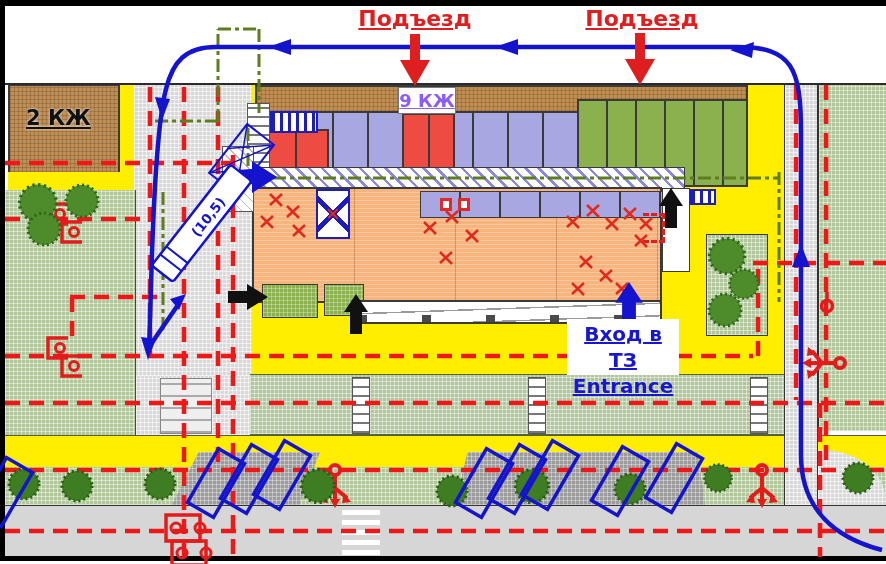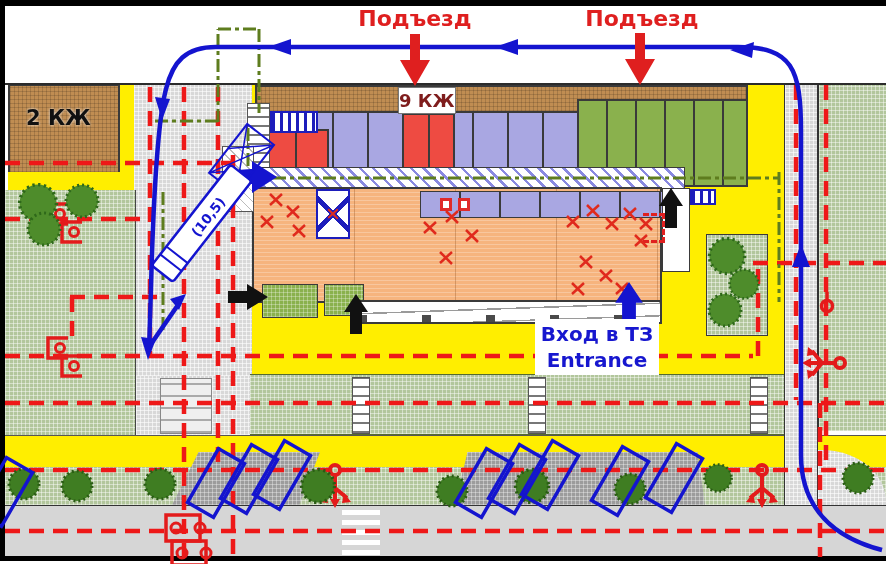--- a/index.html
+++ b/index.html
@@ -1,18 +1,18 @@
 <!DOCTYPE html>
 <html><head>
 <meta charset="utf-8">
 <style>
   html,body{margin:0;padding:0;background:#fff;}
   #plan{position:relative;width:886px;height:564px;background:#fff;overflow:hidden;
         font-family:"DejaVu Sans",sans-serif;}
-  .a{position:absolute;box-sizing:border-box;}
+  .a{position:absolute;box-sizing:border-box;text-decoration:underline;}
   .lawn{background:#b2c69c;background-image:
      repeating-linear-gradient(0deg,rgba(255,255,255,.45) 0 1px,transparent 1px 4px),
      repeating-linear-gradient(90deg,rgba(255,255,255,.45) 0 1px,transparent 1px 4px);}
   .pave{background:#d8d8d8;background-image:
      repeating-linear-gradient(0deg,rgba(255,255,255,.6) 0 1px,transparent 1px 4px),
      repeating-linear-gradient(90deg,rgba(255,255,255,.6) 0 1px,transparent 1px 4px);}
   .pdark{background:#9c9c9c;background-image:
      repeating-linear-gradient(0deg,rgba(255,255,255,.35) 0 1px,transparent 1px 4px),
      repeating-linear-gradient(90deg,rgba(255,255,255,.35) 0 1px,transparent 1px 4px);}
   .yellow{background:#ffee00;}
@@ -39,22 +39,22 @@
   .canopy{background-color:#fff;border:2px solid #3a3a3a;background-image:
      repeating-linear-gradient(90deg,#4a4a4a 0 9px,transparent 9px 64px),
      repeating-linear-gradient(178deg,transparent 0 11px,#9a9a9a 11px 12.5px);
      background-size:100% 7px,100% 100%;background-position:0 100%,0 0;
      background-repeat:no-repeat,repeat;}
   .xwalk{background-image:repeating-linear-gradient(0deg,#fff 0 5px,transparent 5px 10px);}
   .shaft{background:#fff;border:2.5px solid #1d1dbb;background-image:
      linear-gradient(45deg,transparent 45%,#1d1dbb 45% 55%,transparent 55%),
      linear-gradient(135deg,transparent 45%,#1d1dbb 45% 55%,transparent 55%);}
   .lbl-pod{font-size:22px;font-weight:bold;color:#df1f1f;text-align:center;}
-  .lbl-9{background:#fff;border:1px solid #777;color:#7f1d1d;font-weight:bold;font-size:18px;
-     line-height:26px;}
+  .lbl-9{background:#fff;border:1px solid #777;color:#8b5cf6;font-weight:bold;font-size:18px;
+     text-align:center;line-height:26px;}
   .lbl-5{color:#111;font-weight:bold;font-size:21px;text-shadow:0 0 3px rgba(255,255,255,.9);}
   .lbl-ent{background:#fff;color:#1717cf;font-weight:bold;font-size:20px;text-align:center;
      line-height:1.3;padding-top:2px;}
   svg{position:absolute;left:0;top:0;pointer-events:none;}
   .rd{stroke:#ee1818;stroke-width:4.5;stroke-dasharray:15 9;fill:none;}
   .gd{stroke:#5e7d1e;stroke-width:3;stroke-dasharray:13 4 4 4;fill:none;}
   .bl{stroke:#1414cf;stroke-width:4.5;fill:none;}
   .bf{fill:#1414cf;}
   .kf{fill:#111;}
 </style>
@@ -251,17 +251,17 @@
     <g>
       <use href="#rarrow" fill="#df1f1f" transform="translate(415,86)"></use>
       <use href="#rarrow" fill="#df1f1f" transform="translate(640,85)"></use>
     </g>
   </svg>
 
   <div class="a lbl-pod" style="left:352px;top:6px;width:126px;">Подъезд</div>
   <div class="a lbl-pod" style="left:577px;top:6px;width:130px;">Подъезд</div>
   <div class="a lbl-9" style="left:398px;top:87px;width:58px;height:27px;">9 КЖ</div>
   <div class="a lbl-5" style="left:26px;top:106px;width:84px;">2 КЖ</div>
-  <div class="a lbl-ent" style="left:535px;top:319px;width:124px;height:56px;">
+  <div class="a lbl-ent" style="left:567px;top:319px;width:112px;height:56px;">
     <div>Вход в ТЗ</div>
     <div>Entrance</div>
   </div>
 </div>
 
 </body></html>

